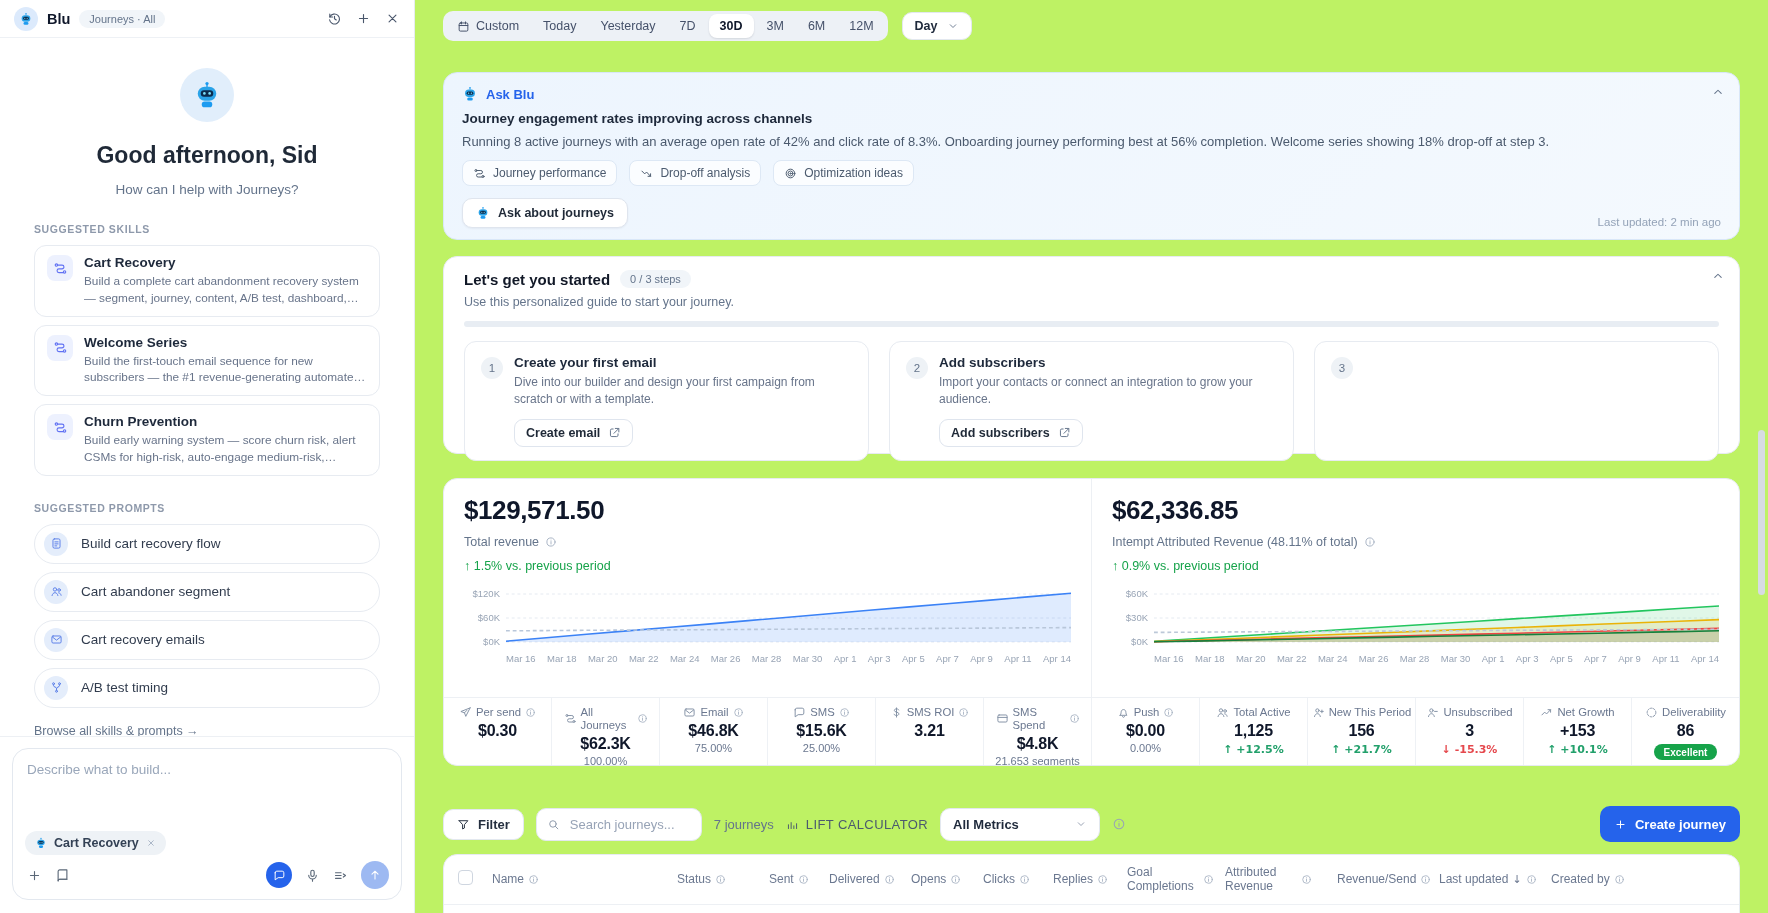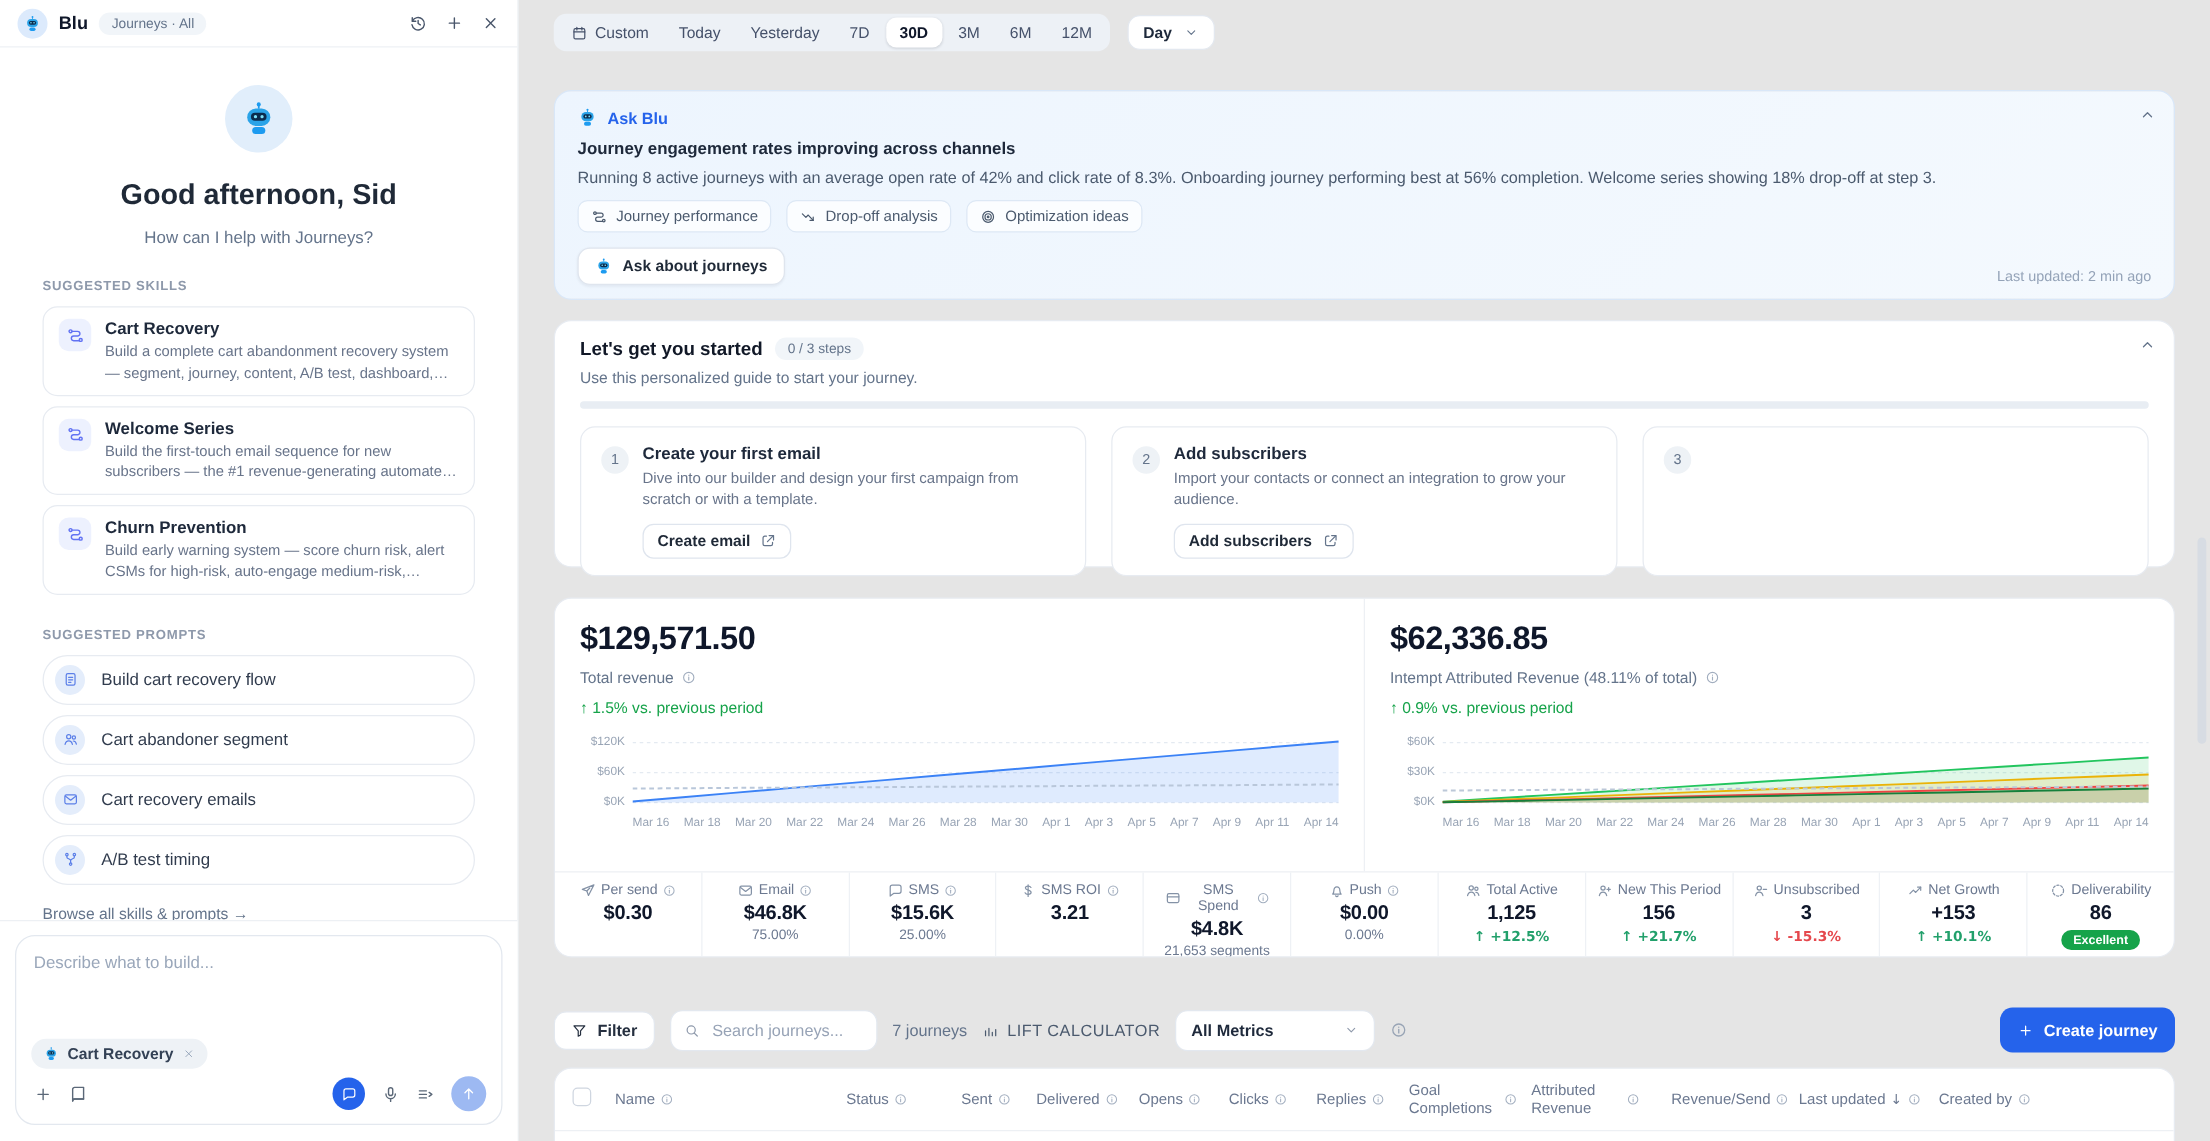--- a/index.html
+++ b/index.html
@@ -42,21 +42,21 @@
   .composer-ta{border:none;outline:none;resize:none;width:100%;height:58px;font-size:13.5px;color:#1e293b;background:transparent;padding:0}
   .composer-ta::placeholder{color:#9aa7ba}
   .composer-chip{position:absolute;left:12px;bottom:44px;background:#eef2f6;border-radius:999px;padding:5px 10px;display:flex;align-items:center;gap:7px;font-size:12.5px;color:#334155;font-weight:600}
   .chipx{color:#94a3b8}
   .composer-row{position:absolute;left:14px;right:12px;bottom:10px;display:flex;align-items:center;gap:13px;color:#5b6878}
   .spacer{flex:1}
   .cbtn-chat{width:26px;height:26px;border-radius:50%;background:#2563eb;color:#fff;display:flex;align-items:center;justify-content:center;flex:none}
   .cbtn-send{width:28px;height:28px;border-radius:50%;background:#9db9f2;color:#fff;display:flex;align-items:center;justify-content:center;flex:none}
 
   
-  .main{flex:1;background:#e5e5e5;padding:0 28px;position:relative;min-width:0}
+  .main{flex:1;background:#bef264;padding:0 28px;position:relative;min-width:0}
   .topbar{height:52px;display:flex;align-items:center}
   .seggroup{background:#edf1f6;border-radius:10px;padding:3px;display:flex;align-items:center;gap:2px}
   .seg{font-size:12.5px;color:#45516a;padding:5px 11px;border-radius:8px;display:flex;align-items:center;gap:6px}
   .seg.active{background:#fff;color:#0f172a;font-weight:700;box-shadow:0 1px 2px rgba(15,23,42,.12)}
   .daysel{margin-left:14px;background:#fff;border:1px solid #e3e8ef;border-radius:10px;padding:6px 12px;font-size:12.5px;font-weight:600;color:#1e293b;display:flex;align-items:center;gap:9px}
   .daysel .i{color:#64748b}
 
   .askblu{margin-top:20px;height:168px;background:linear-gradient(135deg,#edf5fe 0%,#f4f9fe 100%);border:1px solid #d9e7f8;border-radius:14px;padding:13px 18px;position:relative}
   .ab-head{display:flex;align-items:center;gap:8px}
   .ab-title{font-size:13px;font-weight:700;color:#2563eb}
@@ -89,21 +89,21 @@
   .rev-half.right{border-left:1px solid #edf0f4}
   .rev-value{font-size:26px;font-weight:700;color:#0f172a;letter-spacing:-.4px}
   .rev-label{font-size:12.5px;color:#64748b;margin-top:9px;display:flex;align-items:center;gap:6px}
   .rev-delta{font-size:12.5px;color:#16a34a;margin-top:10px;font-weight:500}
   .chart{display:flex;gap:6px;margin-top:13px}
   .ylab{width:36px;flex:none;display:flex;flex-direction:column;justify-content:space-between;align-items:flex-end;font-size:9.5px;color:#98a4b5;padding:2px 0 3px}
   .spark{flex:1;height:64px;min-width:0}
   .gl{stroke:#e4eaf1;stroke-width:1;stroke-dasharray:3 3}
   .xlab{display:flex;justify-content:space-between;font-size:9.5px;color:#98a4b5;margin-top:3px;padding-left:42px}
   .metrics{flex:none;height:68px;border-top:1px solid #edf0f4;display:flex}
-  .mcell{flex:1;min-width:0;padding-top:8px;display:flex;flex-direction:column;align-items:center;text-align:center}
+  .mcell{flex:1;min-width:0;padding-top:8px;display:flex;flex-direction:column;align-items:center;}
   .mcell + .mcell{border-left:1px solid #eef1f5}
   .mlabel{display:flex;align-items:center;justify-content:center;gap:4px;font-size:11.3px;color:#6b7890;line-height:1.15;padding:0 3px}
   .mlabel .mic{color:#8492a6}
   .mtext.wrap{max-width:52px}
   .mvalue{font-size:16px;font-weight:700;color:#0f172a;margin-top:3px;letter-spacing:-.2px}
   .msub{font-size:11px;color:#6b7890;margin-top:2px}
   .mdelta{font-size:11px;margin-top:3px;font-weight:600;font-family:"DejaVu Sans","Liberation Sans",sans-serif}
   .msub:empty,.mdelta:empty{display:none}
   .up{color:#22a06b}.down{color:#e5484d}
   .mbadge{display:none;margin-top:4px;background:#16a34a;color:#fff;font-size:10px;font-weight:700;padding:2.5px 10px;border-radius:999px}
@@ -697,20 +697,42 @@
                 <circle cx="12" cy="12" r="8.2"></circle>
                 <path d="M12 11.2V16"></path>
                 <path d="M12 8.2v.1"></path>
               </svg>
             </span>
           </span>
           <span class="mvalue">$0.30</span>
 
         </div>
 
+        <div class="mcell">
+          <span class="mlabel">
+            <span class="i i13 mic">
+              <svg viewBox="0 0 24 24" fill="none" stroke="currentColor" stroke-width="1.8" stroke-linecap="round" stroke-linejoin="round">
+                <circle cx="5.5" cy="6.5" r="1.9"></circle>
+                <circle cx="18.5" cy="17.5" r="1.9"></circle>
+                <path d="M7.4 6.5h7.1a3 3 0 0 1 0 6h-5a3 3 0 0 0 0 6h7.1"></path>
+              </svg>
+            </span>
+            <span class="mtext wrap">All Journeys</span>
+            <span class="i i11 inf on">
+              <svg viewBox="0 0 24 24" fill="none" stroke="currentColor" stroke-width="1.8" stroke-linecap="round" stroke-linejoin="round">
+                <circle cx="12" cy="12" r="8.2"></circle>
+                <path d="M12 11.2V16"></path>
+                <path d="M12 8.2v.1"></path>
+              </svg>
+            </span>
+          </span>
+          <span class="mvalue">$62.3K</span>
+          <span class="msub">100.00%</span>
+
+        </div>
 
         <div class="mcell">
           <span class="mlabel">
             <span class="i i13 mic">
               <svg viewBox="0 0 24 24" fill="none" stroke="currentColor" stroke-width="1.8" stroke-linecap="round" stroke-linejoin="round">
                 <rect x="3.5" y="5.5" width="17" height="13" rx="2.2"></rect>
                 <path d="M4.5 7.5L12 13.2 19.5 7.5"></path>
               </svg>
             </span>
             <span class="mtext">Email</span>

